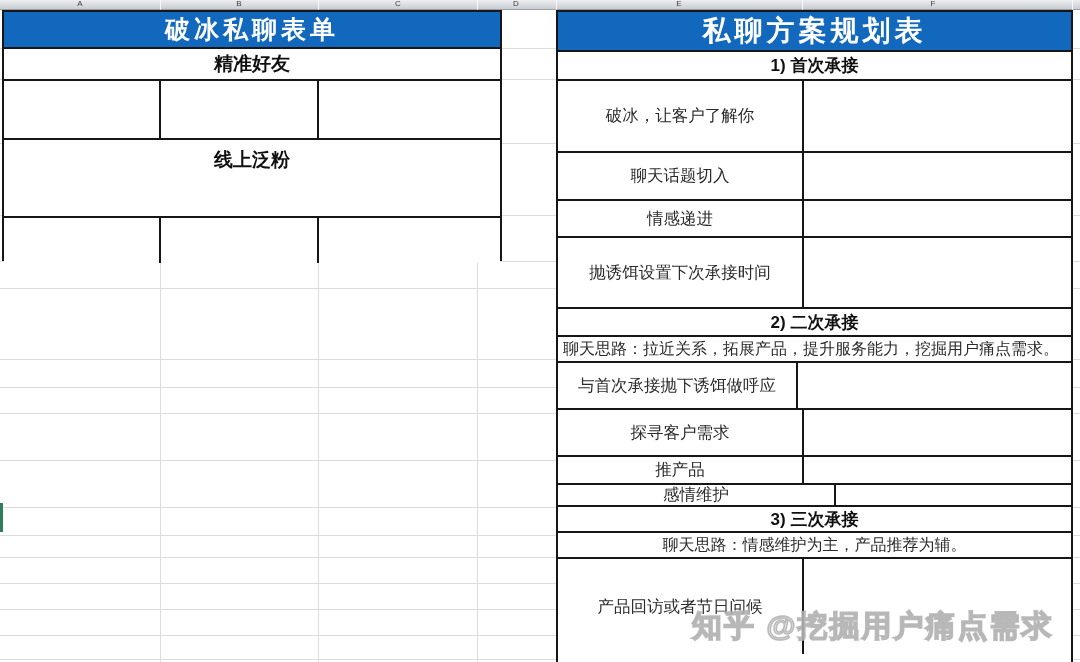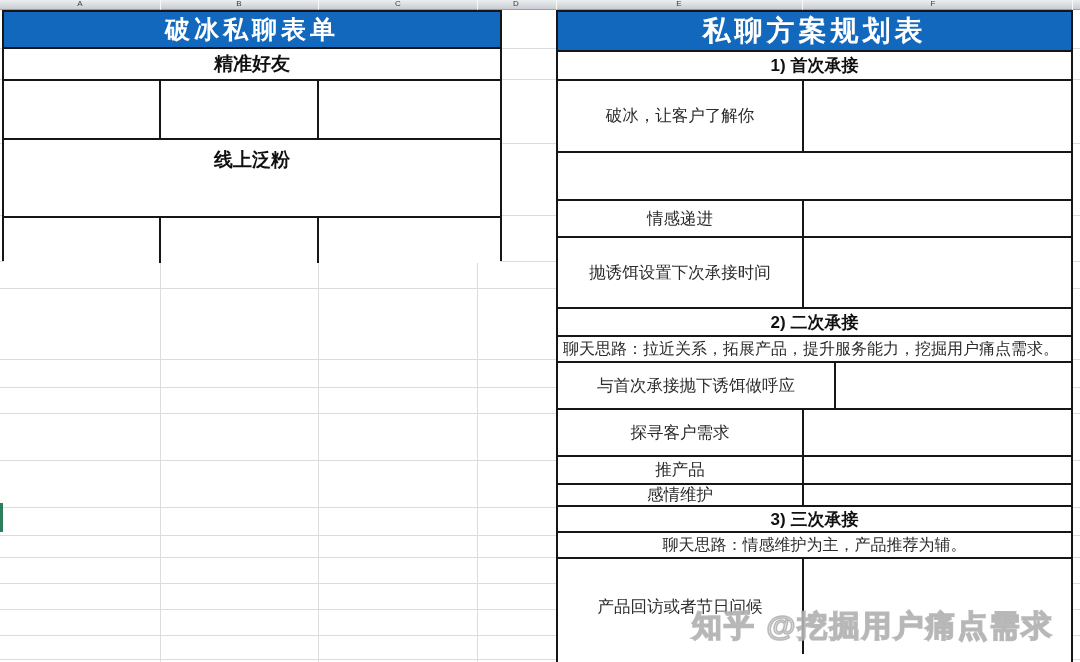--- a/index.html
+++ b/index.html
@@ -125,20 +125,23 @@
     <div class="trow" style="height:29px">
       <span class="sechead">1) 首次承接</span>
     </div>
     <div class="trow steprow" style="height:72px">
       <div class="steplabel" style="width:246px">
           <span>破冰，让客户了解你</span>
         </div>
       <div class="stepvalue"></div>
     </div>
     <div class="trow steprow" style="height:48px">
+      <div class="steplabel" style="width:246px">
+          <span>聊天话题切入</span>
+        </div>
       <div class="stepvalue"></div>
     </div>
     <div class="trow steprow" style="height:37px">
       <div class="steplabel" style="width:246px">
           <span>情感递进</span>
         </div>
       <div class="stepvalue"></div>
     </div>
     <div class="trow steprow" style="height:71px">
       <div class="steplabel" style="width:246px">
@@ -147,39 +150,39 @@
       <div class="stepvalue"></div>
     </div>
 
     <div class="trow" style="height:28px">
       <span class="sechead">2) 二次承接</span>
     </div>
     <div class="trow" style="height:26px;justify-content:flex-start">
       <span class="para" style="padding-top:0">聊天思路：拉近关系，拓展产品，提升服务能力，挖掘用户痛点需求。</span>
     </div>
     <div class="trow steprow" style="height:47px">
+      <div class="steplabel" style="width:240px">
+          <span>与首次承接抛下诱饵做呼应</span>
+        </div>
+      <div class="stepvalue"></div>
+    </div>
+    <div class="trow steprow" style="height:47px">
+      <div class="steplabel" style="width:246px">
+          <span>探寻客户需求</span>
+        </div>
+      <div class="stepvalue"></div>
+    </div>
+    <div class="trow steprow" style="height:28px">
+      <div class="steplabel" style="width:246px">
+          <span>推产品</span>
+        </div>
+      <div class="stepvalue"></div>
+    </div>
+    <div class="trow steprow" style="height:22px">
       <div class="steplabel" style="width:278px">
-          <span>与首次承接抛下诱饵做呼应</span>
-        </div>
-      <div class="stepvalue"></div>
-    </div>
-    <div class="trow steprow" style="height:47px">
-      <div class="steplabel" style="width:246px">
-          <span>探寻客户需求</span>
-        </div>
-      <div class="stepvalue"></div>
-    </div>
-    <div class="trow steprow" style="height:28px">
-      <div class="steplabel" style="width:246px">
-          <span>推产品</span>
-        </div>
-      <div class="stepvalue"></div>
-    </div>
-    <div class="trow steprow" style="height:22px">
-      <div class="steplabel" style="width:246px">
           <span>感情维护</span>
         </div>
       <div class="stepvalue"></div>
     </div>
 
     <div class="trow" style="height:26px">
       <span class="sechead">3) 三次承接</span>
     </div>
     <div class="trow" style="height:26px">
       <span class="para-center">聊天思路：情感维护为主，产品推荐为辅。</span>

